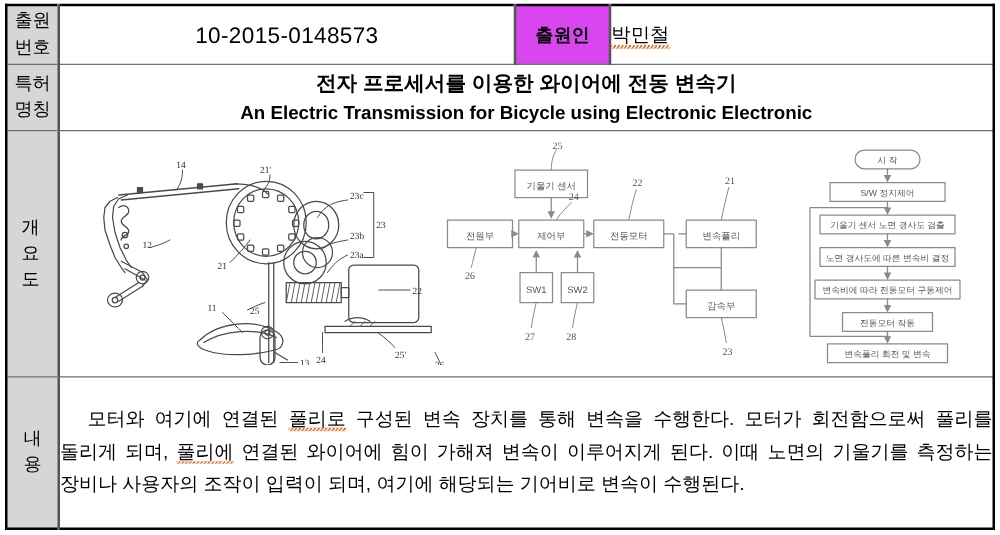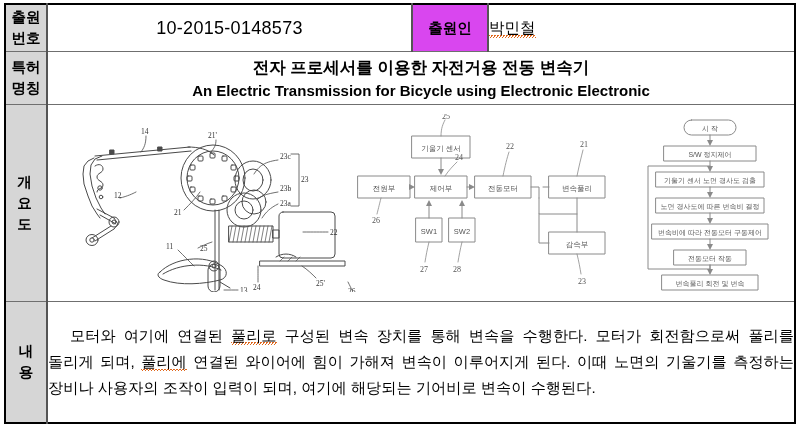--- a/index.html
+++ b/index.html
@@ -19,21 +19,21 @@
   }
   table.patent td{
     border:1px solid #6f6f6f;
     vertical-align:middle;
     padding:0;
   }
   
   .lbl{
     background:#d6d6d6;
     text-align:center;
-    font-weight:bold;
+    font-weight:normal;
     font-size:14.5px;
     line-height:1.45;
     letter-spacing:0px;
     border-right:2px solid #555 !important;
     width:40px;
   }
   .lbl span{display:block;}
   .lbl-wide{letter-spacing:3px;}
   .appno{
     text-align:center;font-size:18px;letter-spacing:0.3px;
@@ -86,21 +86,21 @@
       <span class="sp">박민철</span>
     </td>
   </tr>
 
   <tr>
     <td class="lbl">
       <span>특허</span>
       <span>명칭</span>
     </td>
     <td class="title-cell" colspan="3">
-      <div class="title-ko">전자 프로세서를 이용한 자전거용 전동 변속기</div>
+      <div class="title-ko">전자 프로세서를 이용한 와이어에 전동 변속기</div>
       <div class="title-en">An Electric Transmission for Bicycle using Electronic Electronic</div>
     </td>
   </tr>
 
   <tr>
     <td class="lbl lbl-wide">
       <span>개</span>
       <span>요</span>
       <span>도</span>
     </td>

